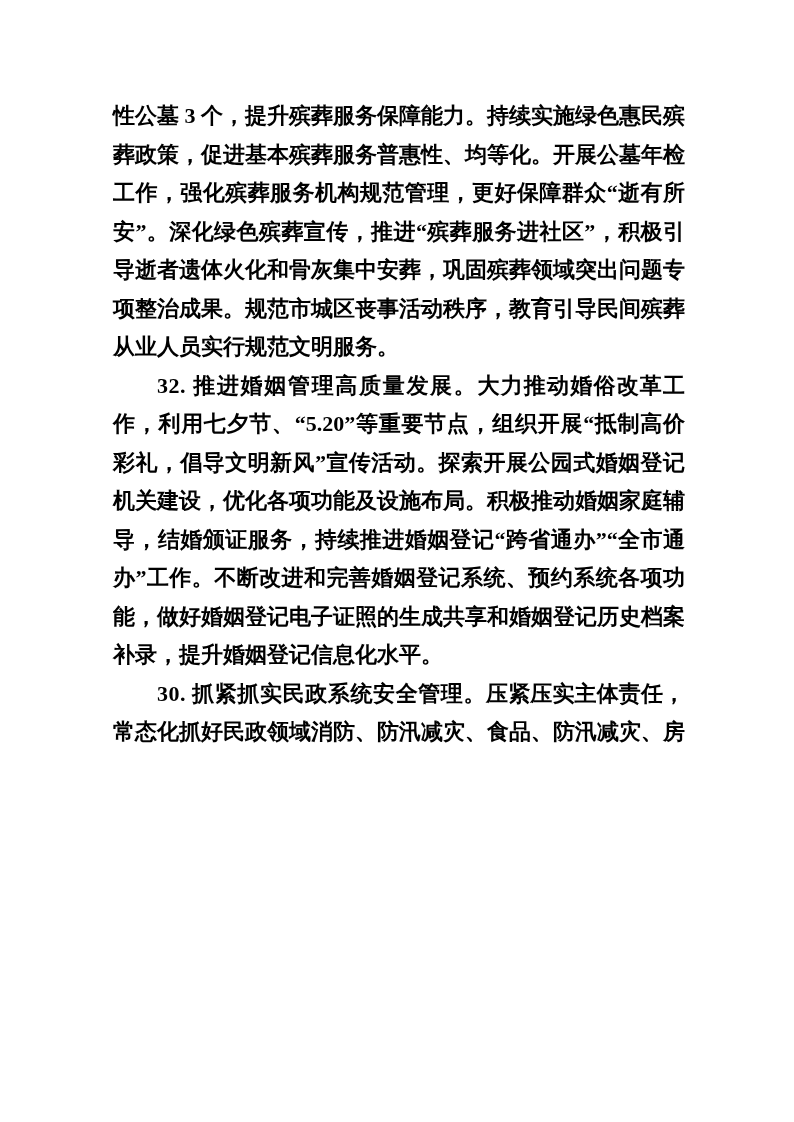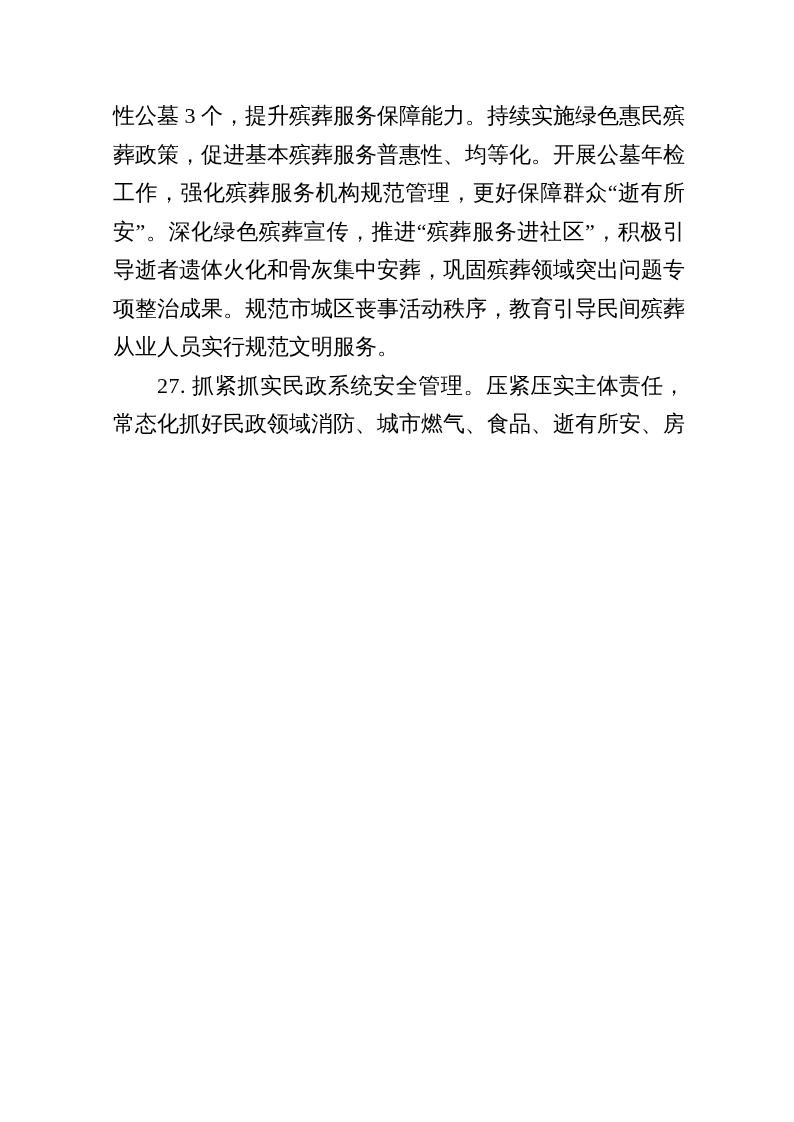--- a/index.html
+++ b/index.html
@@ -23,39 +23,41 @@
     font-family: "Liberation Serif", "DejaVu Serif", serif;
     font-size: 22px;
     line-height: 38.5px;
     text-align: justify;
     text-justify: inter-character;
     color: #000000;
   }
   .para {
     margin: 0;
     padding: 0;
+    font-weight: bold;
   }
   .para.indent {
     text-indent: 2em;
   }
   
   .kai {
     letter-spacing: 0.5px;
   }
   .heading {
     letter-spacing: 2px;
   }
 </style>
 </head>
 <body>
 
 <div class="page">
   <div class="content">
 
     <p class="para">性公墓 3 个，提升殡葬服务保障能力。持续实施绿色惠民殡葬政策，促进基本殡葬服务普惠性、均等化。开展公墓年检工作，强化殡葬服务机构规范管理，更好保障群众“逝有所安”。深化绿色殡葬宣传，推进“殡葬服务进社区”，积极引导逝者遗体火化和骨灰集中安葬，巩固殡葬领域突出问题专项整治成果。规范市城区丧事活动秩序，教育引导民间殡葬从业人员实行规范文明服务。</p>
 
+    <p class="para indent"><span class="kai">32. 推进婚姻管理高质量发展。</span><span>大力推动婚俗改革工作，利用七夕节、“5.20”等重要节点，组织开展“抵制高价彩礼，倡导文明新风”宣传活动。探索开展公园式婚姻登记机关建设，优化各项功能及设施布局。积极推动婚姻家庭辅导，结婚颁证服务，持续推进婚姻登记“跨省通办”“全市通办”工作。不断改进和完善婚姻登记系统、预约系统各项功能，做好婚姻登记电子证照的生成共享和婚姻登记历史档案补录，提升婚姻登记信息化水平。</span></p>
 
 
 
-    <p class="para indent"><span class="kai">27. 抓紧抓实民政系统安全管理。</span><span>压紧压实主体责任，常态化抓好民政领域消防、城市燃气、食品、逝有所安、房</span></p>
+    <p class="para indent"><span class="kai">30. 抓紧抓实民政系统安全管理。</span><span>压紧压实主体责任，常态化抓好民政领域消防、防汛减灾、食品、防汛减灾、房</span></p>
 
   </div>
 </div>
 
 </body></html>

